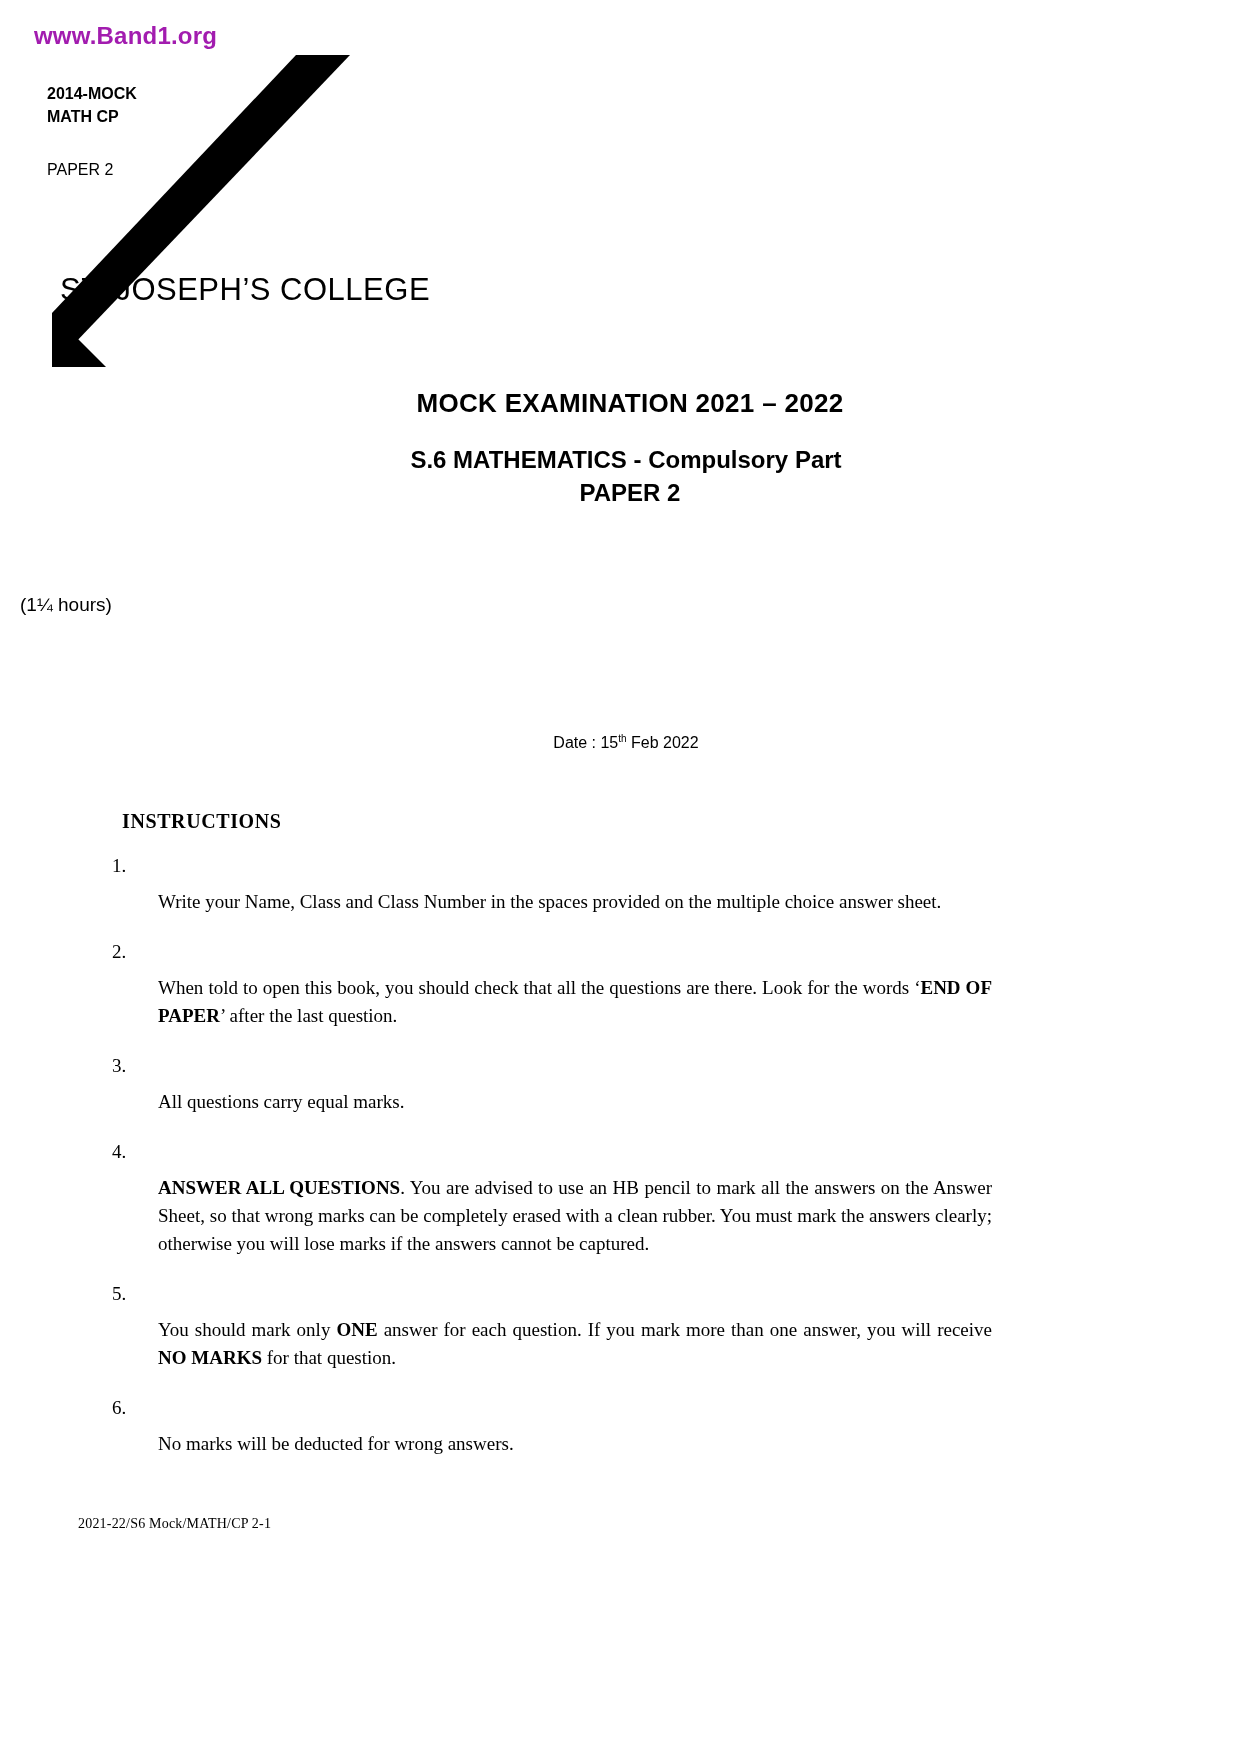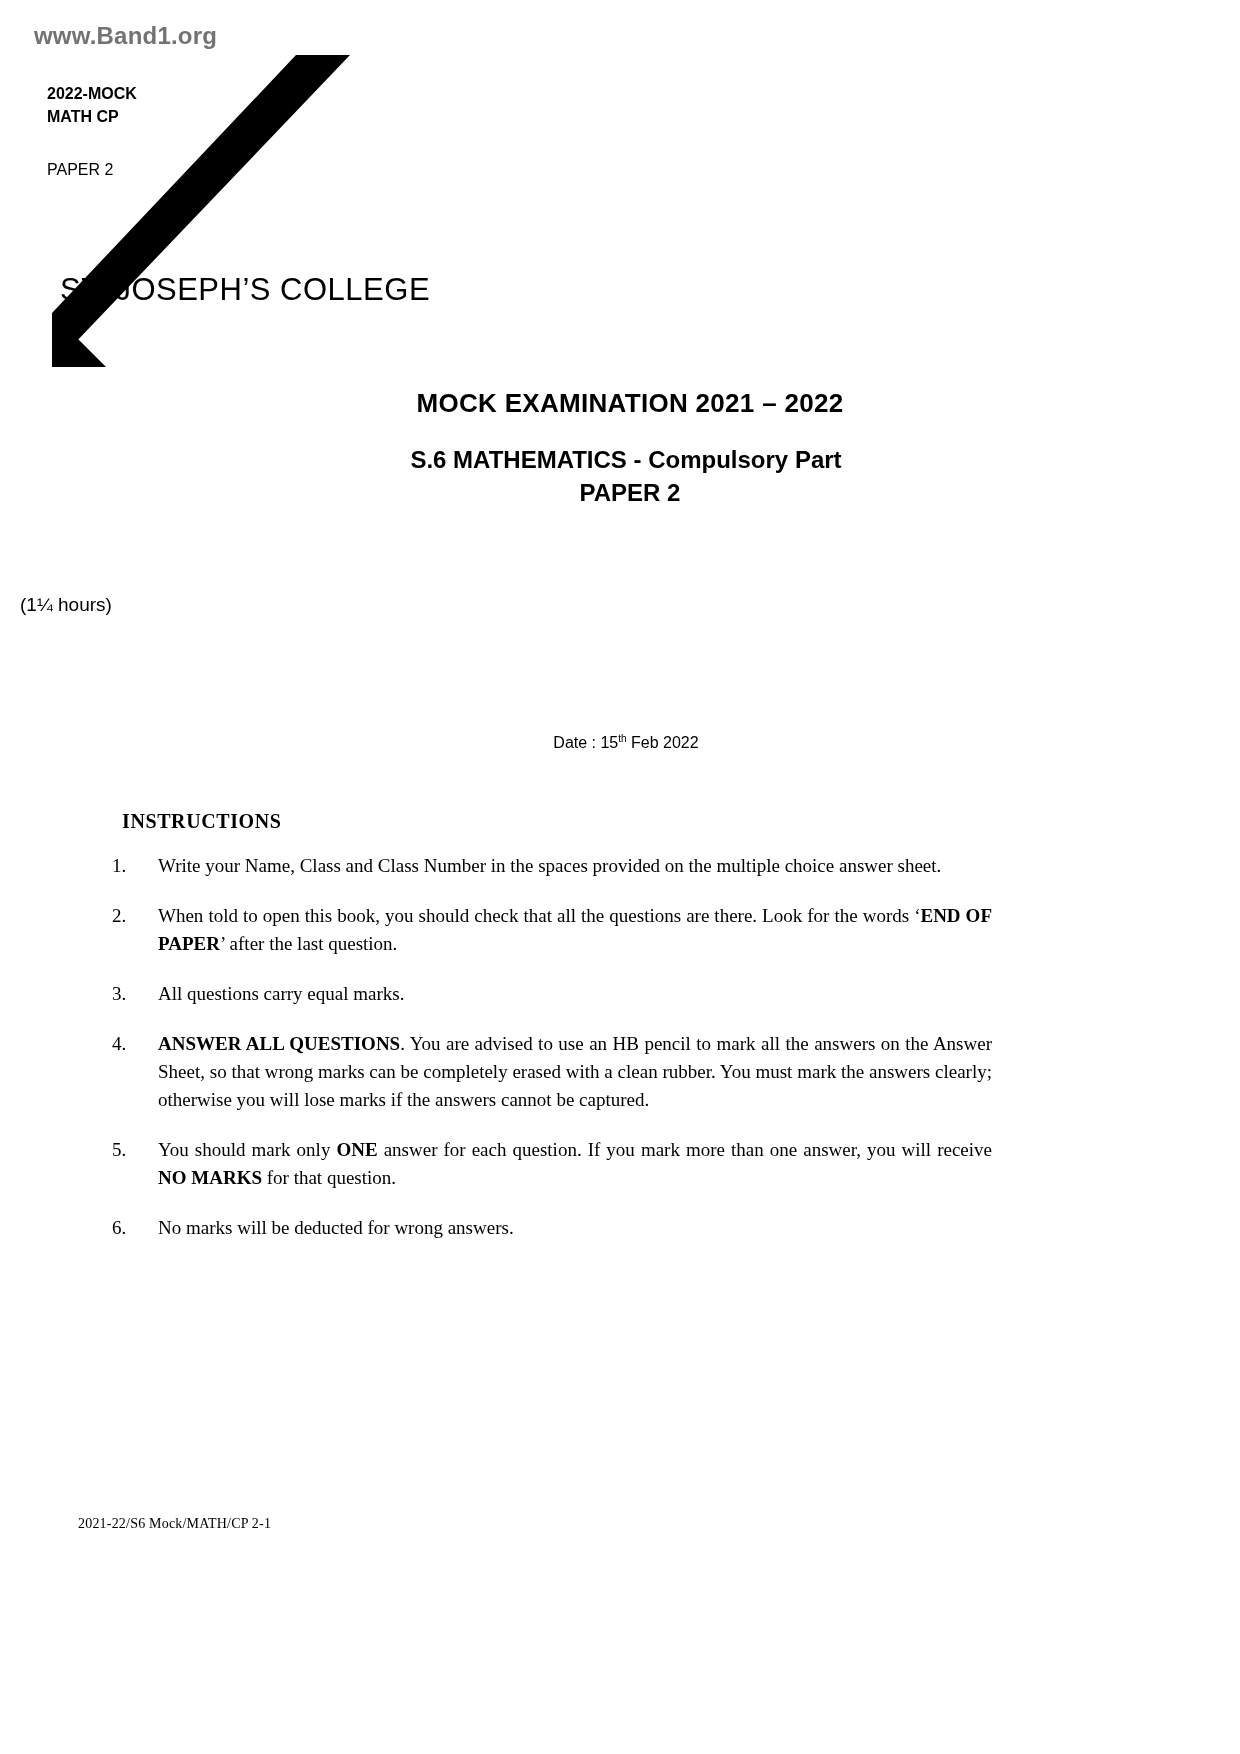--- a/index.html
+++ b/index.html
@@ -25,21 +25,21 @@
 
   
   .site-url {
     position: absolute;
     left: 34px;
     top: 22px;
     font-family: "Liberation Sans", sans-serif;
     font-weight: bold;
     font-size: 24px;
     letter-spacing: 0.2px;
-    color: #737373;
+    color: #a21caf;
   }
 
   
   .paper-code {
     position: absolute;
     left: 47px;
     top: 82px;
     font-family: "Liberation Sans", sans-serif;
     font-size: 16px;
     font-weight: bold;
@@ -177,20 +177,21 @@
     width: 46px;
     flex: 0 0 46px;
     font-size: 19px;
     line-height: 28px;
   }
   .instr-text {
     flex: 1;
     font-size: 19px;
     line-height: 28px;
     text-align: justify;
+    margin-top: 36px;
   }
   .instr-text b { font-weight: bold; }
 
   
   .footer-code {
     position: absolute;
     left: 78px;
     top: 1516px;
     font-family: "Liberation Serif", serif;
     font-size: 14px;
@@ -198,21 +199,21 @@
   }
 </style>
 </head>
 <body>
 
 <div class="page">
 
   <div class="site-url">www.Band1.org</div>
 
   <div class="paper-code">
-    <span>2022-MOCK</span>
+    <span>2014-MOCK</span>
     <span class="line2">MATH CP</span>
   </div>
 
   <div class="paper-number">PAPER 2</div>
 
   <div class="mc-band">
     <svg width="330" height="320" viewBox="0 0 330 320" xmlns="http://www.w3.org/2000/svg">
       <polygon points="258,0 312,0 14,312 14,258" fill="#000000"></polygon>
       <polygon points="14,258 14,312 68,312" fill="#000000"></polygon>
     </svg>

